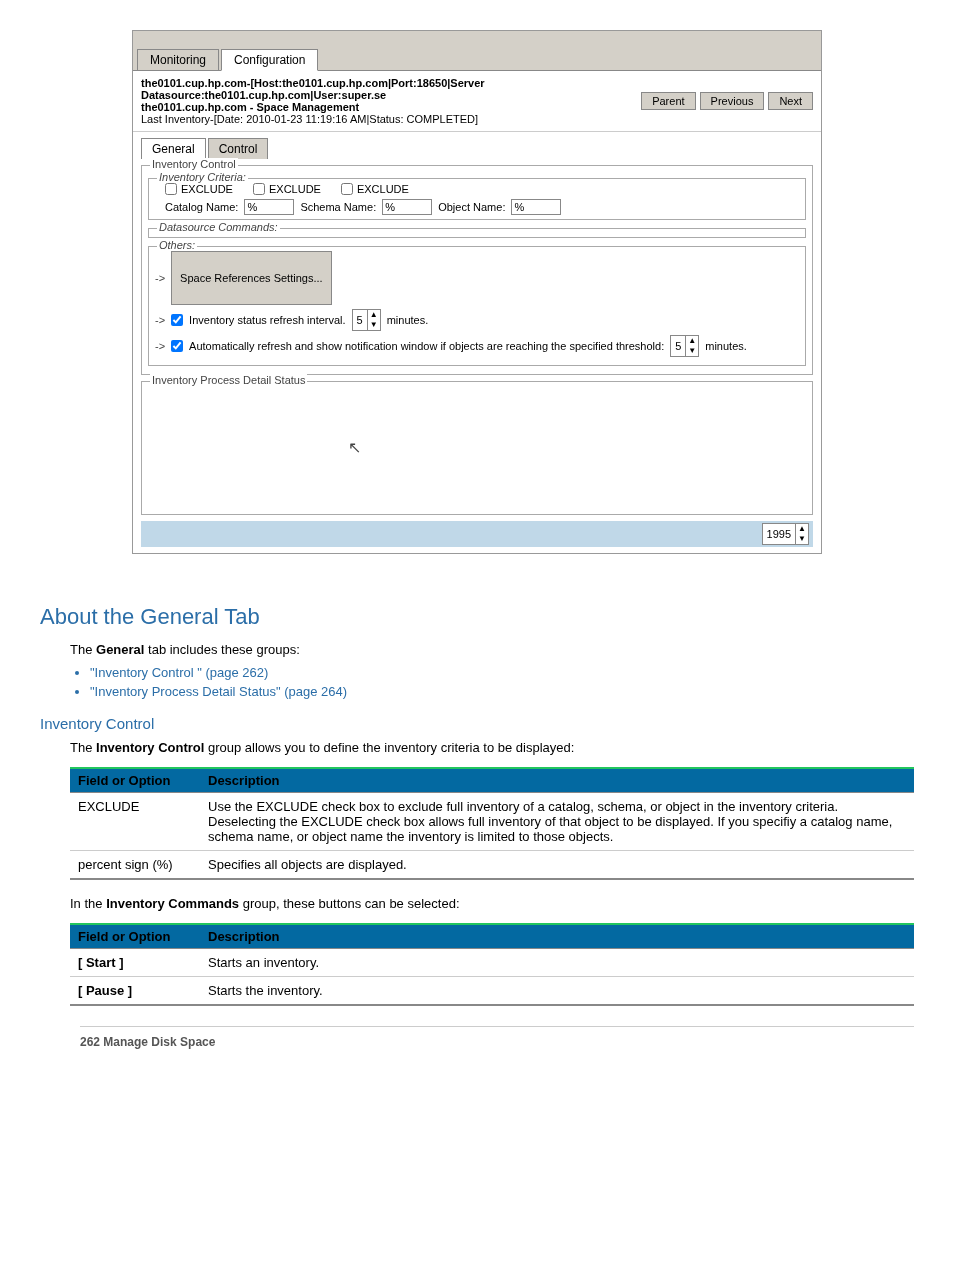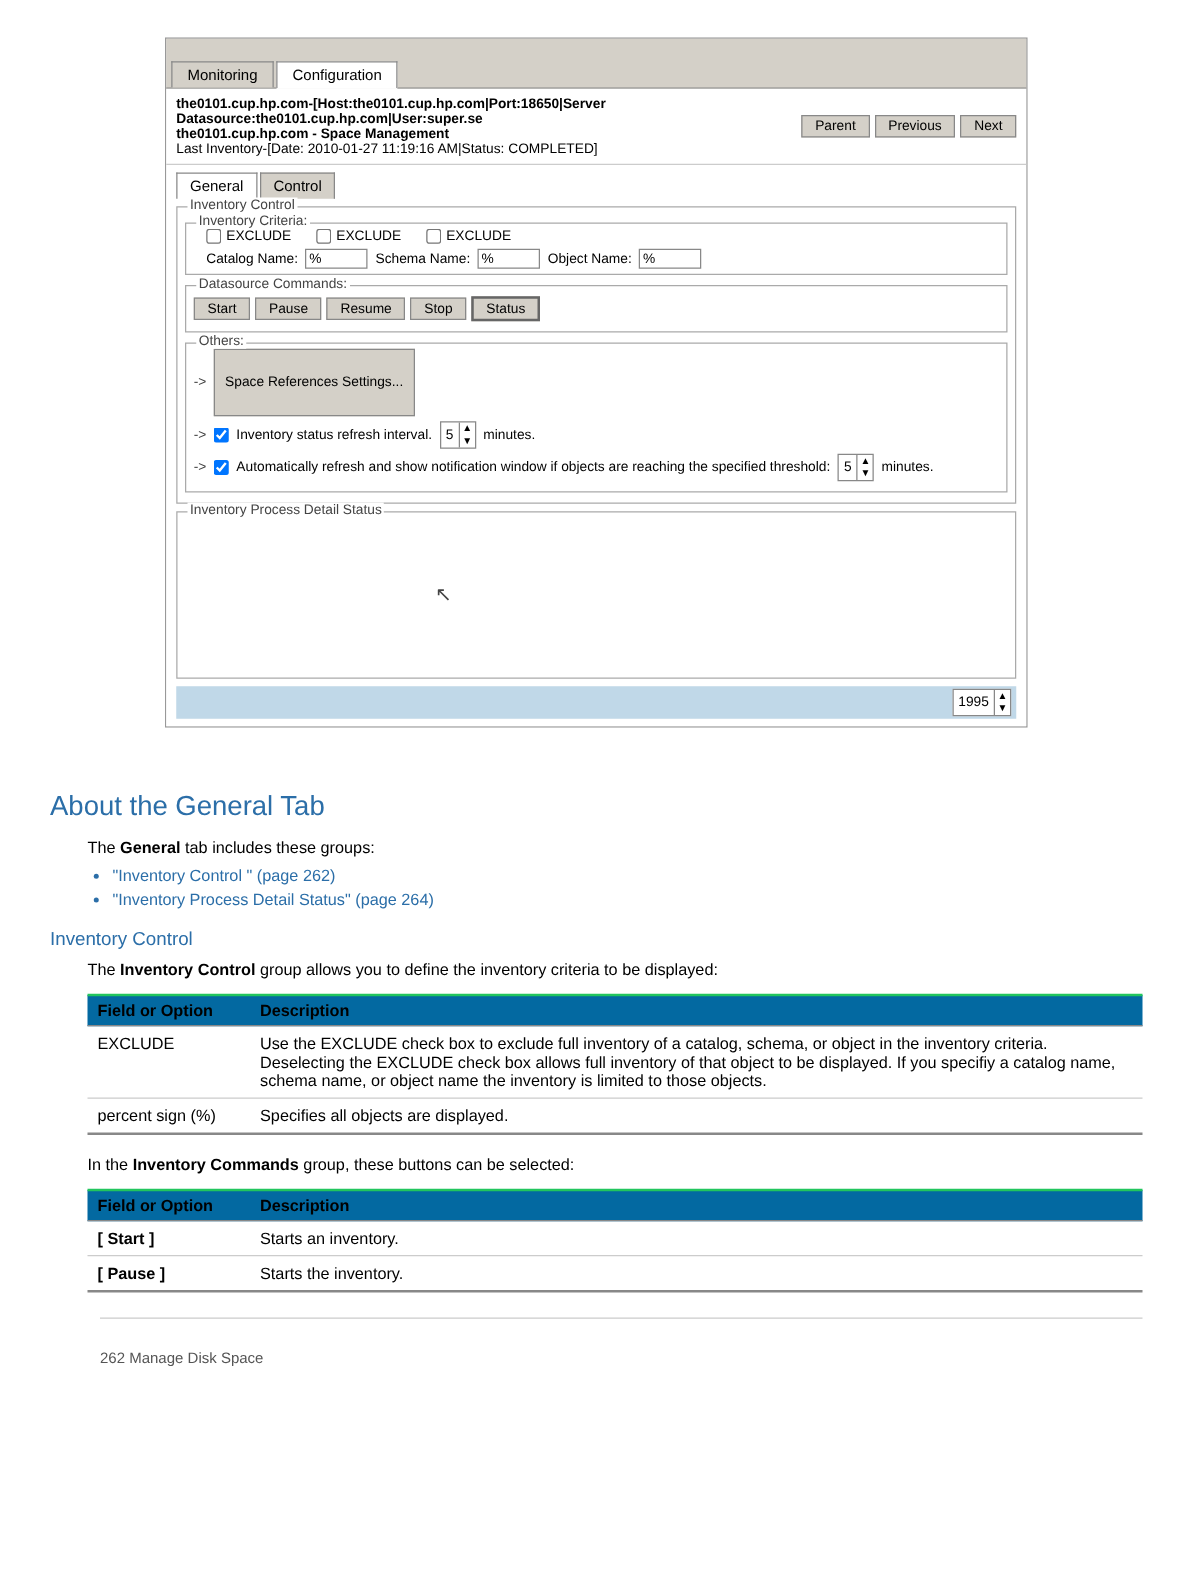--- a/index.html
+++ b/index.html
@@ -112,20 +112,21 @@
       position: relative;
     }
     .inner-label {
       position: absolute;
       top: -8px;
       left: 8px;
       background: #fff;
       font-size: 11px;
       padding: 0 2px;
       color: #444;
+      font-style: italic;
     }
 
     .criteria-row {
       display: flex;
       align-items: center;
       gap: 20px;
       margin-bottom: 4px;
       padding-left: 10px;
     }
     .chk-group {
@@ -284,21 +285,22 @@
       width: 130px;
       font-weight: normal;
     }
 
     .page-footer {
       font-size: 12px;
       color: #555;
       margin-left: 40px;
       margin-top: 20px;
       border-top: 1px solid #ccc;
-      padding-top: 24px;
+      padding-top: 8px;
+      font-weight: bold;
     }
 
     input[type="checkbox"] {
       width: 12px;
       height: 12px;
     }
   </style>
 </head>
 <body>
 
@@ -307,21 +309,21 @@
 
     <div class="tab-bar">
       <div class="tab-item">Monitoring</div>
       <div class="tab-item active">Configuration</div>
     </div>
 
     <div class="header-bar">
       <div class="header-info">
         <div class="line1">the0101.cup.hp.com-[Host:the0101.cup.hp.com|Port:18650|Server Datasource:the0101.cup.hp.com|User:super.se</div>
         <div class="line2">the0101.cup.hp.com - Space Management</div>
-        <div class="line3">Last Inventory-[Date: 2010-01-27 11:19:16 AM|Status: COMPLETED]</div>
+        <div class="line3">Last Inventory-[Date: 2010-01-23 11:19:16 AM|Status: COMPLETED]</div>
       </div>
       <div class="header-buttons">
         <button class="header-btn">Parent</button>
         <button class="header-btn">Previous</button>
         <button class="header-btn">Next</button>
       </div>
     </div>
 
     <div class="content-area">
 
@@ -354,27 +356,20 @@
             <input class="field-input" type="text" value="%" style="">
             <span>Schema Name:</span>
             <input class="field-input" type="text" value="%" style="">
             <span>Object Name:</span>
             <input class="field-input" type="text" value="%" style="">
           </div>
         </div>
 
         <div class="inner-group">
           <span class="inner-label">Datasource Commands:</span>
-          <div class="commands-row">
-            <button class="cmd-btn">Start</button>
-            <button class="cmd-btn">Pause</button>
-            <button class="cmd-btn">Resume</button>
-            <button class="cmd-btn">Stop</button>
-            <button class="cmd-btn active-btn">Status</button>
-          </div>
         </div>
 
         <div class="inner-group">
           <span class="inner-label">Others:</span>
           <div class="others-row">
             <span class="arrow-label">-&gt;</span>
             <button class="others-btn">Space References Settings...</button>
           </div>
           <div class="others-row">
             <span class="arrow-label">-&gt;</span>

